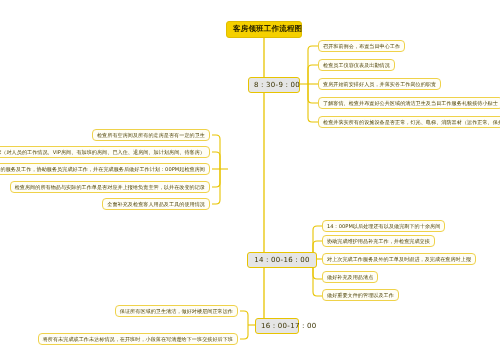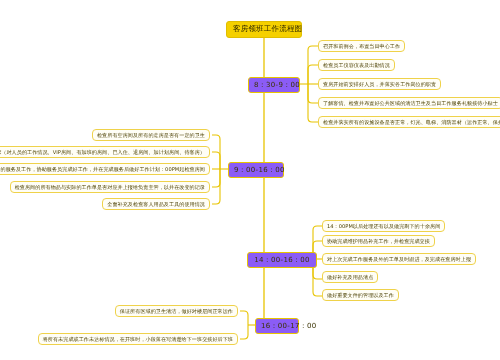--- a/index.html
+++ b/index.html
@@ -36,28 +36,28 @@
     background: #F5D000;
     border: 1px solid #E0BE00;
     border-radius: 3px;
     color: #2b2400;
     font-size: 7.5px;
     line-height: 1.15;
     letter-spacing: 0.2px;
     padding: 3px 6px;
     white-space: nowrap;
     text-align: center;
-    font-weight: 400;
+    font-weight: 700;
   }
 
   
   .stage-node {
     position: absolute;
     box-sizing: border-box;
-    background: #8b5cf6;
+    background: #e5e5e5;
     border: 1px solid #E8C400;
     border-radius: 3px;
     color: #3a3200;
     font-size: 7px;
     line-height: 1.15;
     letter-spacing: 0.3px;
     padding: 3px 5px;
     white-space: nowrap;
     text-align: center;
   }
@@ -119,21 +119,20 @@
   <div class="root-node" style="left:226px; top:21px; width:76px;">客房领班工作流程图</div>
 
   <div class="stage-node" style="left:248px; top:77px; width:52px;">8：30-9：00</div>
 
   <div class="leaf-node right" style="left:318px; top:40px;">召开班前例会，布置当日中心工作</div>
   <div class="leaf-node right" style="left:318px; top:59px;">检查员工仪容仪表及出勤情况</div>
   <div class="leaf-node right" style="left:318px; top:78px;">查房开始前安排好人员，并落实各工作岗位的职责</div>
   <div class="leaf-node right" style="left:318px; top:97px;">了解客情、检查并布置好公共区域的清洁卫生及当日工作服务礼貌接待小贴士</div>
   <div class="leaf-node right" style="left:318px; top:116px;">检查并落实所有的设施设备是否正常，灯光、电梯、消防器材（运作正常、保持）</div>
 
-  <div class="stage-node" style="left:228px; top:162px; width:56px;">9：00-16：00</div>
 
   <div class="leaf-node left" style="right:290px; top:129px;">检查所有空房间及所有的走房是否有一定的卫生</div>
   <div class="leaf-node left" style="right:290px; top:146px;">加强对客房卫生要求（对人员的工作情况、VIP房间、有加班的房间、已入住、退房间、加计划房间、待客房）</div>
   <div class="leaf-node left" style="right:290px; top:163px;">全面完成日常的服务及工作，协助服务员完成好工作，并在完成服务后做好工作计划：00PM起检查房间</div>
   <div class="leaf-node left" style="right:290px; top:181px;">检查房间的所有物品与实际的工作单是否对应并上报给负责主管，以并在改变的记录</div>
   <div class="leaf-node left" style="right:290px; top:198px;">全面补充及检查客人用品及工具的使用情况</div>
 
   <div class="stage-node" style="left:247px; top:252px; width:70px;">14：00-16：00</div>
 
   <div class="leaf-node right" style="left:322px; top:220px;">14：00PM以后处理还有以及做完剩下的十余房间</div>

